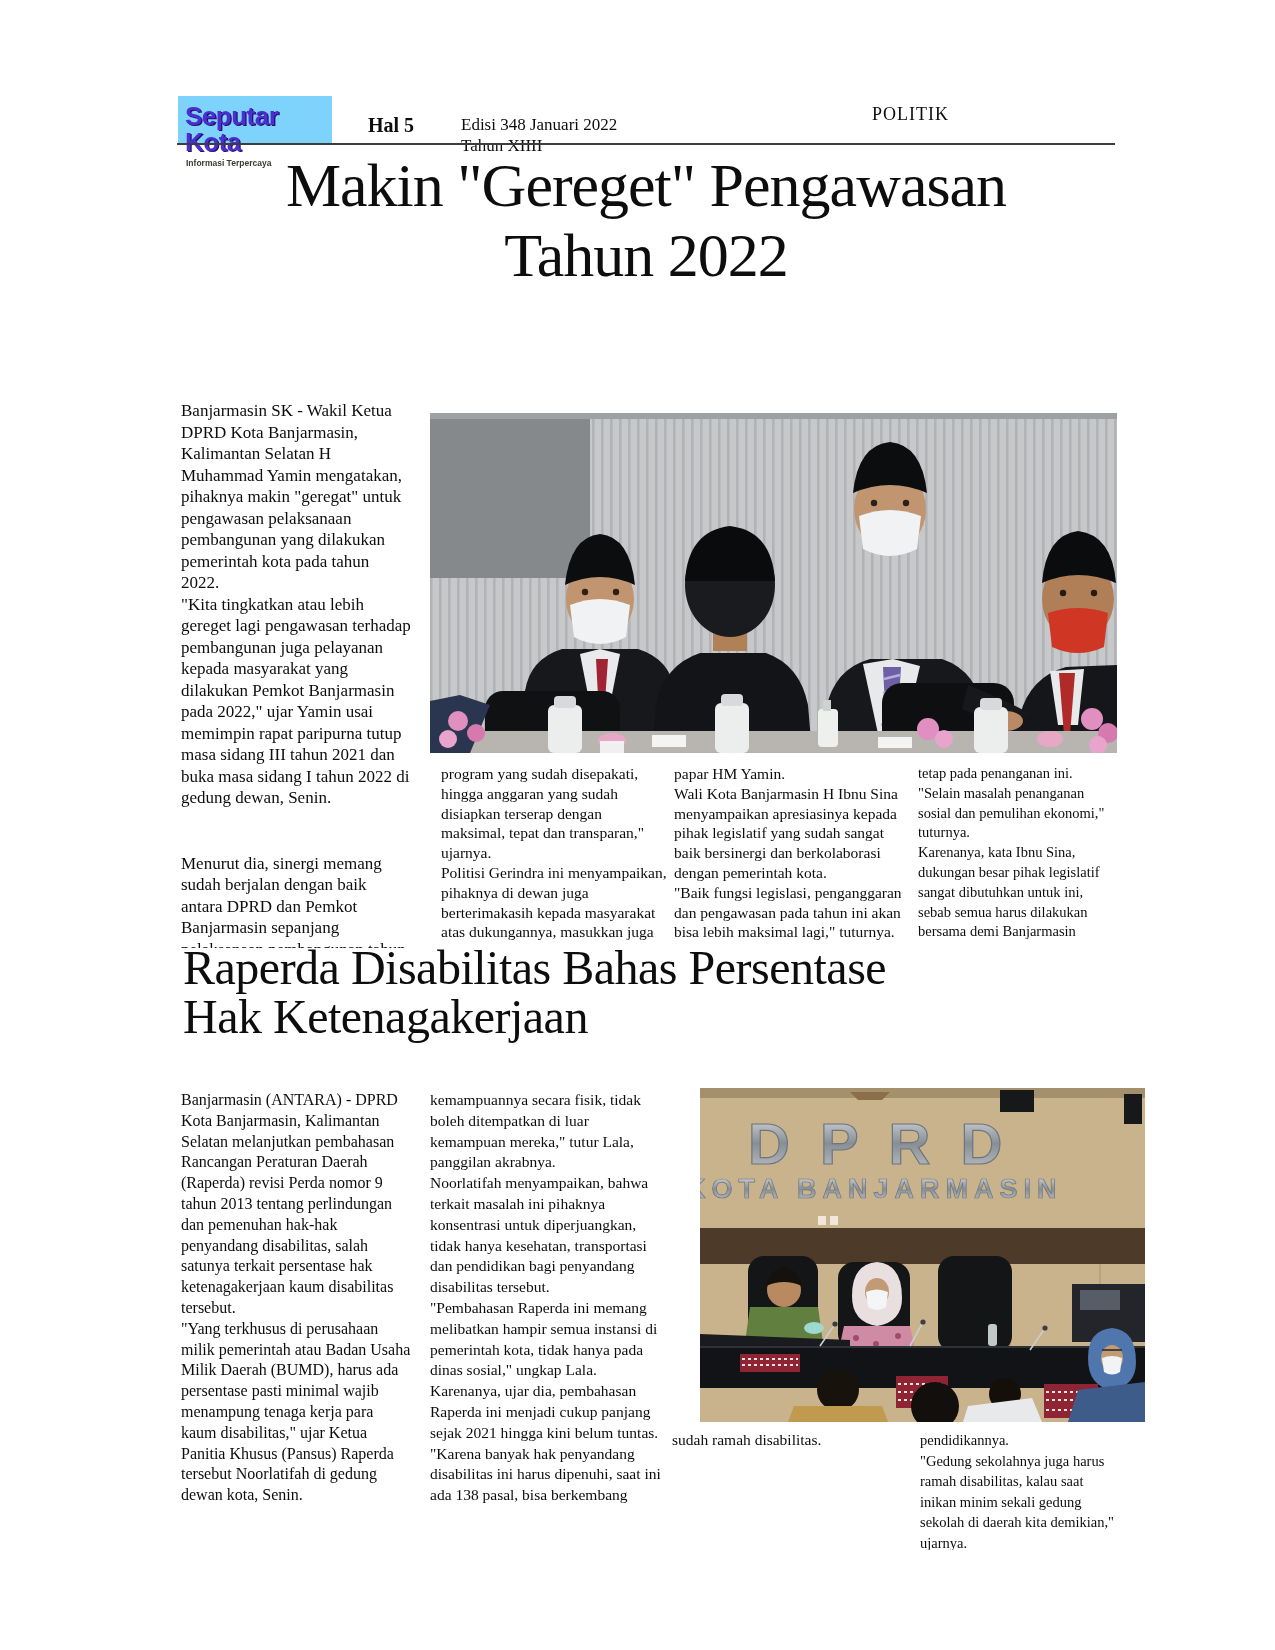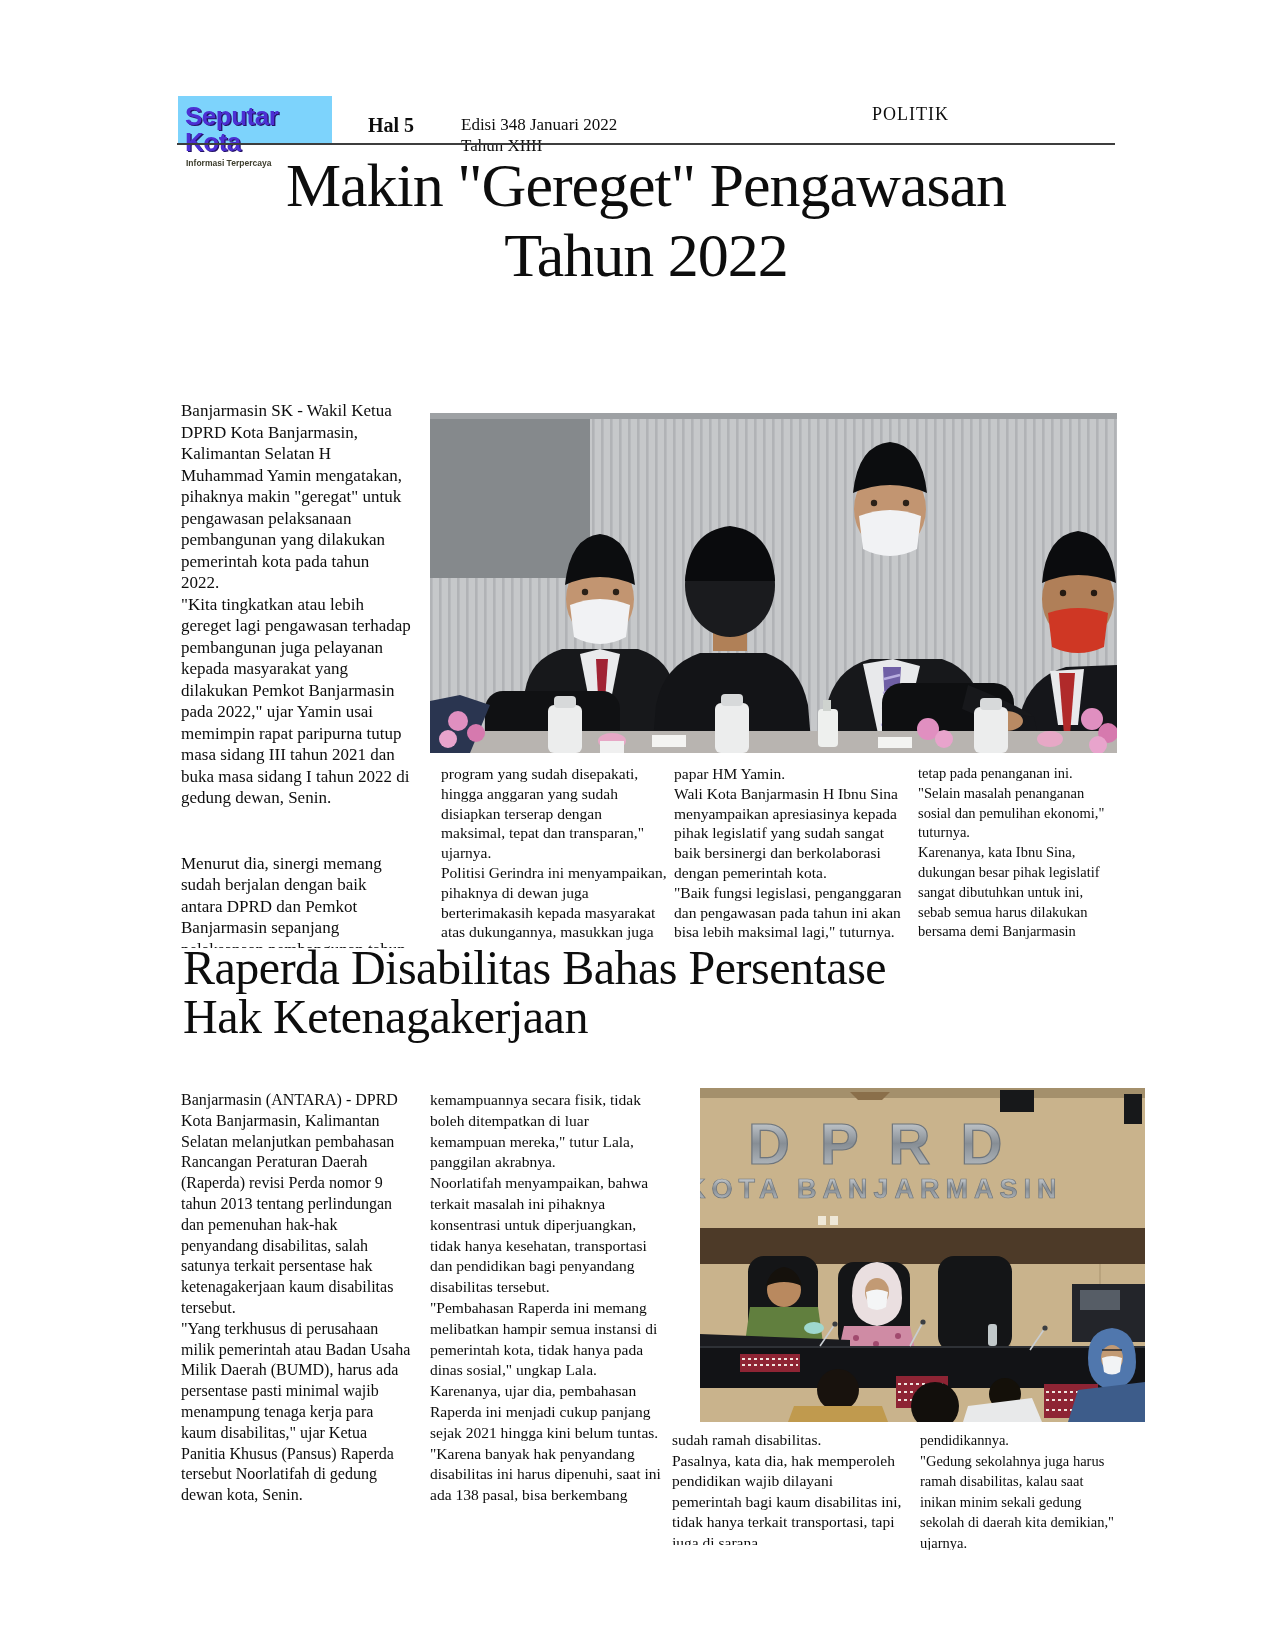--- a/index.html
+++ b/index.html
@@ -194,21 +194,20 @@
     </div>
   <div class="col" id="a2c2">
       <p>kemampuannya secara fisik, tidak boleh ditempatkan di luar kemampuan mereka," tutur Lala, panggilan akrabnya.</p>
       <p>Noorlatifah menyampaikan, bahwa terkait masalah ini pihaknya konsentrasi untuk diperjuangkan, tidak hanya kesehatan, transportasi dan pendidikan bagi penyandang disabilitas tersebut.</p>
       <p>"Pembahasan Raperda ini memang melibatkan hampir semua instansi di pemerintah kota, tidak hanya pada dinas sosial," ungkap Lala.</p>
       <p>Karenanya, ujar dia, pembahasan Raperda ini menjadi cukup panjang sejak 2021 hingga kini belum tuntas.</p>
       <p>"Karena banyak hak penyandang disabilitas ini harus dipenuhi, saat ini ada 138 pasal, bisa berkembang lagi," paparnya.</p>
     </div>
   <div class="col" id="a2c3">
       <p>sudah ramah disabilitas.</p>
-      <p>Pasalnya, kata dia, hak memperoleh pendidikan wajib dilayani pemerintah bagi kaum disabilitas ini, tidak hanya terkait transportasi, tapi juga di sarana</p>
     </div>
   <div class="col" id="a2c4">
       <p>pendidikannya.</p>
       <p>"Gedung sekolahnya juga harus ramah disabilitas, kalau saat inikan minim sekali gedung sekolah di daerah kita demikian," ujarnya.</p>
     </div>
 
   <div class="photo2">
     <svg width="445" height="334" viewBox="0 0 445 334">
       <rect width="445" height="334" fill="#c9b38c"></rect>
       <rect width="445" height="10" fill="#a4906c"></rect>

